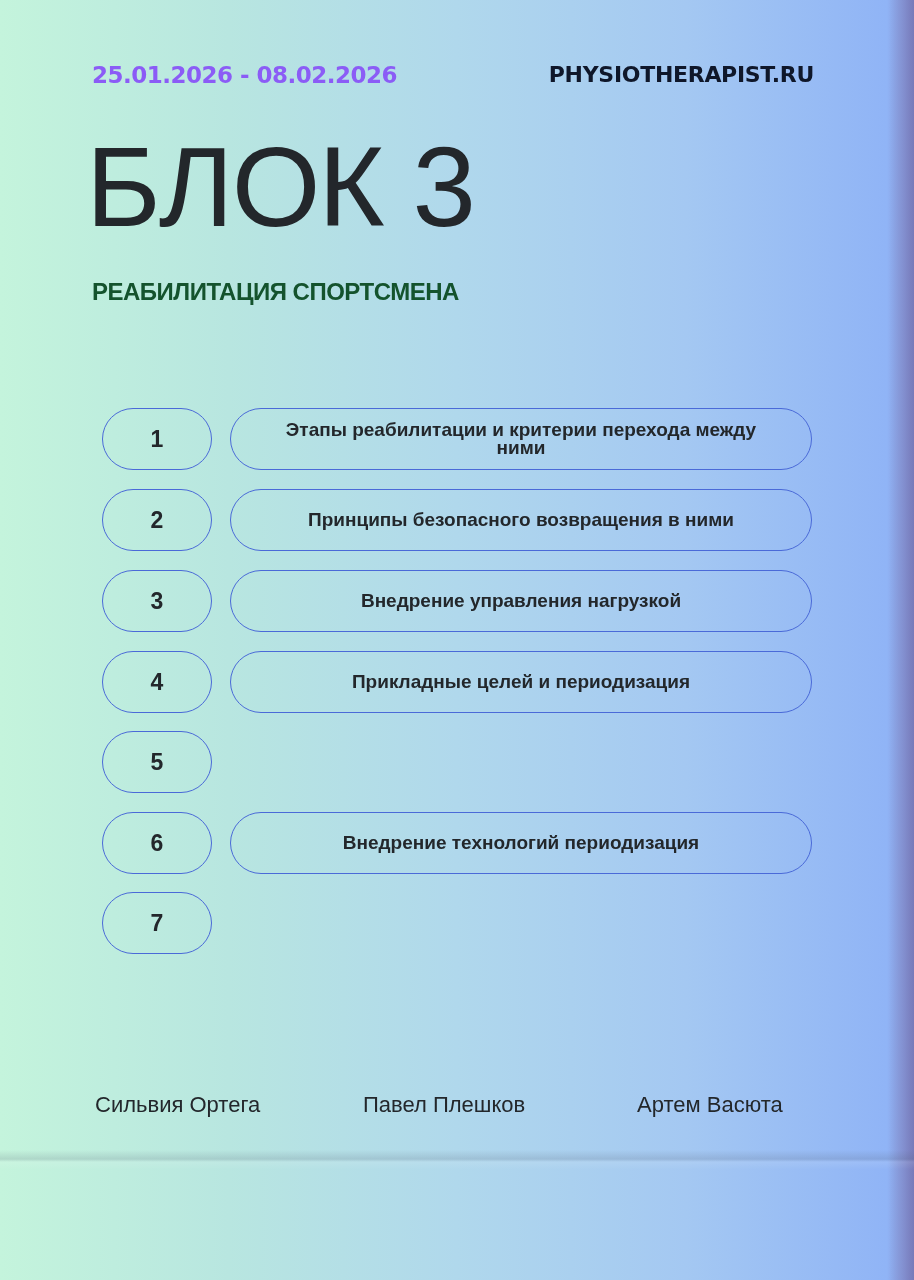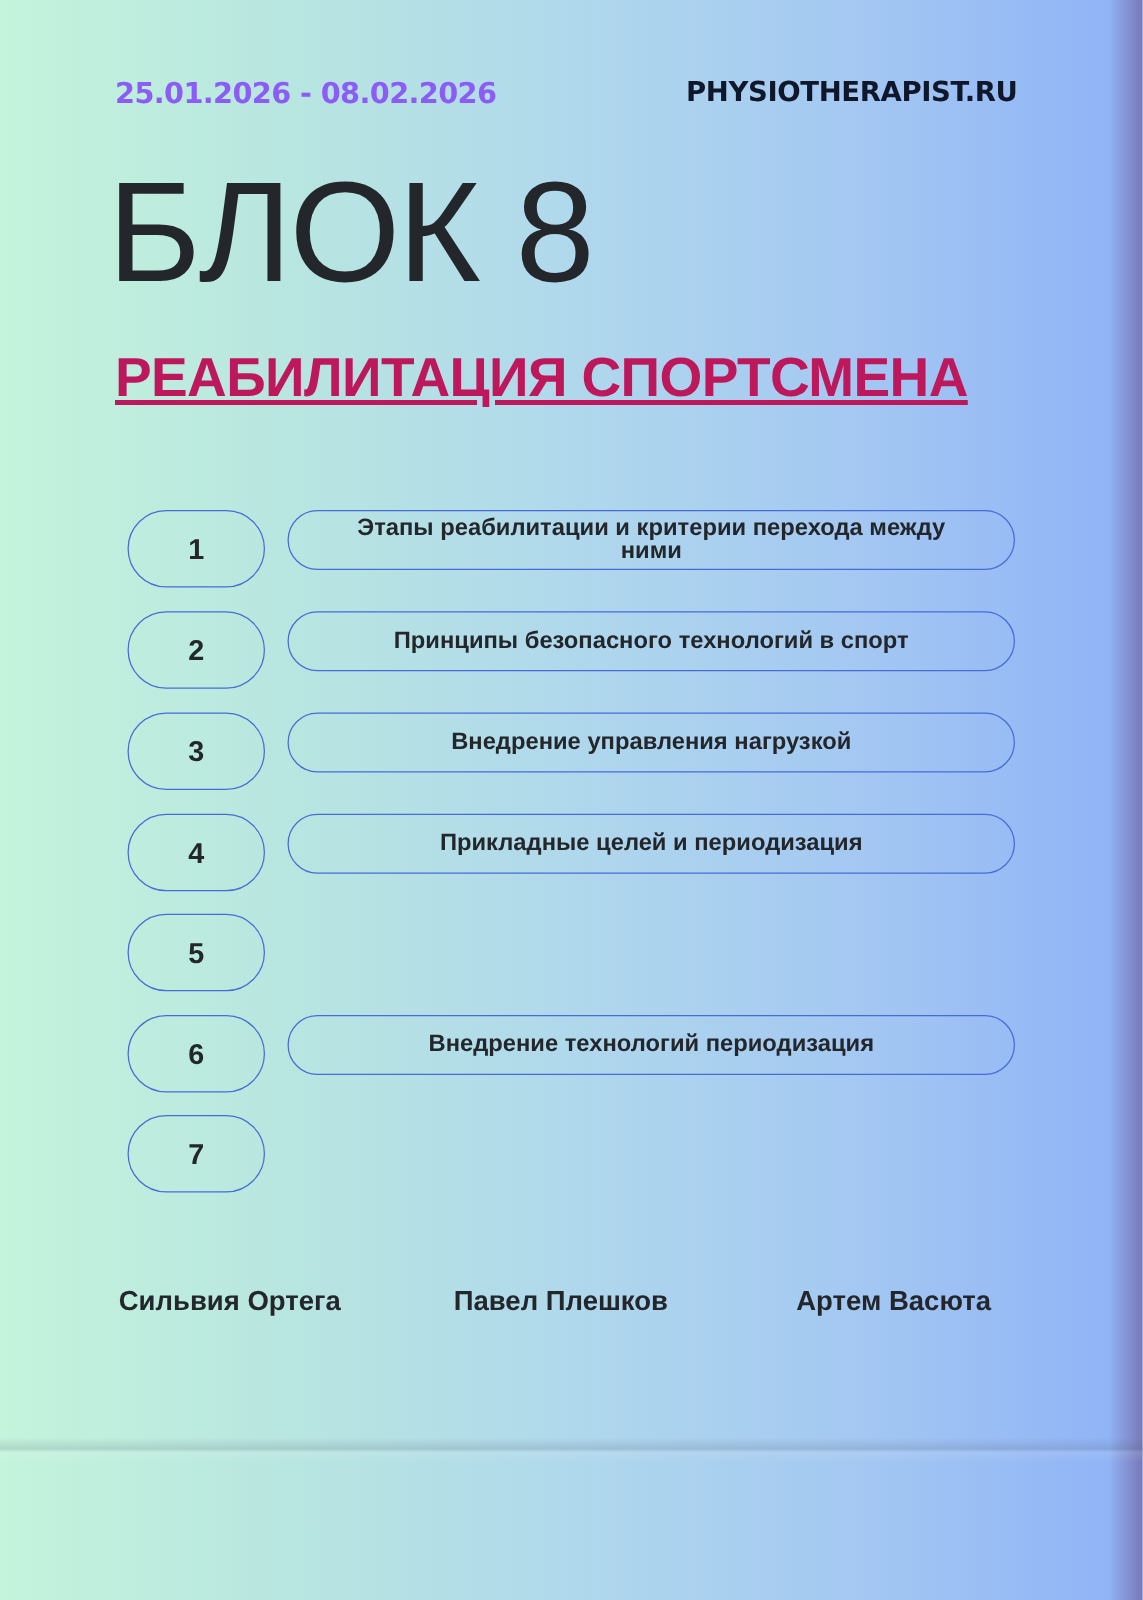--- a/index.html
+++ b/index.html
@@ -23,63 +23,63 @@
   }
   .header-site {
     position: absolute; right: 100px; top: 62px; font-size: 22px; font-weight: 700;
     font-family: "DejaVu Sans", sans-serif; letter-spacing: -0.3px; color: #0f172a;
   }
   .block-title {
     position: absolute; left: 86px; top: 130px; font-size: 114px; font-weight: 400;
     letter-spacing: -2px; line-height: 1; color: #23272b;
   }
   .subtitle {
-    position: absolute; left: 92px; top: 278px; font-size: 44px; font-weight: 700;
-    letter-spacing: -0.5px; color: #be185d; text-decoration: underline;
+    position: absolute; left: 92px; top: 278px; font-size: 24px; font-weight: 700;
+    letter-spacing: -0.5px; color: #14532d;
   }
   .topics { position: absolute; left: 102px; top: 408px; width: 710px; }
   .topic-row { position: absolute; left: 0; height: 64px; width: 710px; }
   .num-pill {
     position: absolute; left: 0; top: 0; width: 110px; height: 62px;
     border: 1.6px solid #4a6ad8; border-radius: 32px; box-sizing: border-box;
     display: flex; align-items: center; justify-content: center;
     font-size: 23px; font-weight: 700; color: #23272b;
   }
   .text-pill {
-    position: absolute; left: 128px; top: 0; width: 582px; height: 48px;
+    position: absolute; left: 128px; top: 0; width: 582px; height: 62px;
     border: 1.6px solid #4a6ad8; border-radius: 32px; box-sizing: border-box;
     display: flex; align-items: center; justify-content: center; text-align: center;
     font-size: 19px; font-weight: 700; line-height: 18px; color: #23272b; padding: 0 40px;
   }
   .speakers {
-    position: absolute; top: 1028px; left: 0; width: 914px; height: 30px;
-    font-size: 22px; font-weight: 700; color: #23272b;
+    position: absolute; top: 1092px; left: 0; width: 914px; height: 30px;
+    font-size: 22px; font-weight: 400; color: #23272b;
   }
   .speaker { position: absolute; top: 0; }
 </style>
 </head>
 <body>
 
 <div class="edge-shadow"></div>
 <div class="fold"></div>
 
 <div class="header-date">25.01.2026 - 08.02.2026</div>
 <div class="header-site">PHYSIOTHERAPIST.RU</div>
 
-<div class="block-title">БЛОК 8</div>
+<div class="block-title">БЛОК 3</div>
 <div class="subtitle">РЕАБИЛИТАЦИЯ СПОРТСМЕНА</div>
 
 <div class="topics">
   <div class="topic-row" style="top:0px">
     <div class="num-pill">1</div>
     <div class="text-pill">Этапы реабилитации и критерии перехода между ними</div>
   </div>
   <div class="topic-row" style="top:81px">
     <div class="num-pill">2</div>
-    <div class="text-pill">Принципы безопасного технологий в спорт</div>
+    <div class="text-pill">Принципы безопасного возвращения в ними</div>
   </div>
   <div class="topic-row" style="top:162px">
     <div class="num-pill">3</div>
     <div class="text-pill">Внедрение управления нагрузкой</div>
   </div>
   <div class="topic-row" style="top:243px">
     <div class="num-pill">4</div>
     <div class="text-pill">Прикладные целей и периодизация</div>
   </div>
   <div class="topic-row" style="top:323px">

